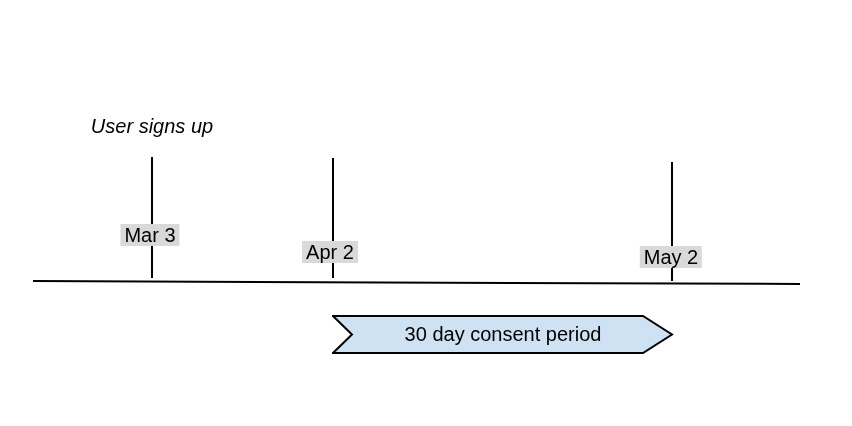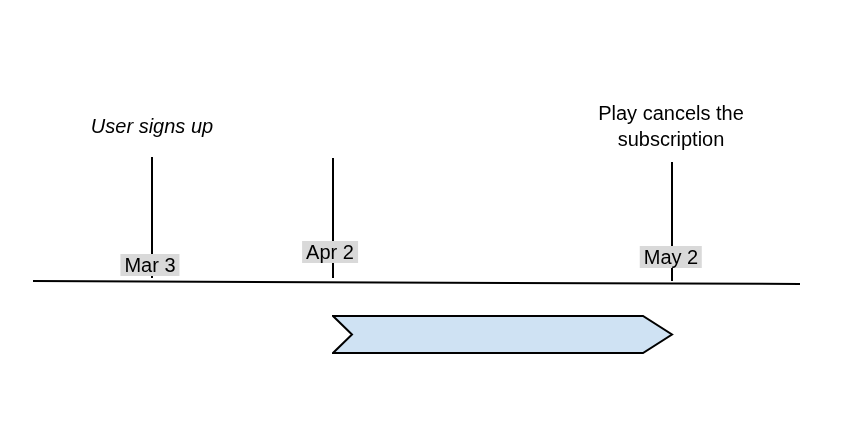--- a/index.html
+++ b/index.html
@@ -42,21 +42,21 @@
     transform: translateX(-50%);
     background: #d9d9d9;
     font-size: 20px;
     line-height: 22px;
     height: 22px;
     padding: 0 4px;
     white-space: nowrap;
     z-index: 2;
     text-align: center;
   }
-  .ch-1 { left: 150px; top: 254px; }
+  .ch-1 { left: 150px; top: 224px; }
   .ch-2 { left: 330px; top: 241px; }
   .ch-3 { left: 671px; top: 246px; }
 
   
   .axis {
     position: absolute;
     left: 33px;
     top: 283px;
     width: 767px;
     height: 2px;
@@ -87,29 +87,29 @@
     z-index: 3;
     white-space: nowrap;
   }
 </style>
 </head>
 <body>
 
 <div class="canvas">
 
   <div class="event-label el-1">User signs up</div>
-  <div class="event-label el-3">Play cancels the subscription</div>
 
   <div class="vline vl-1"></div>
   <div class="vline vl-2"></div>
   <div class="vline vl-3"></div>
 
   <div class="chip ch-1">Mar 3</div>
   <div class="chip ch-2">Apr 2</div>
   <div class="chip ch-3">May 2</div>
 
   <div class="axis"></div>
 
   <svg class="banner-svg" viewBox="0 0 342 41" aria-hidden="true">
     <path d="M1 2 L311 2 L340 20.5 L311 39 L1 39 L20 20.5 Z" fill="#cfe2f3" stroke="#000000" stroke-width="2" stroke-linejoin="miter"></path>
   </svg>
+  <div class="banner-text">30 day consent period</div>
 
 </div>
 
 </body></html>

